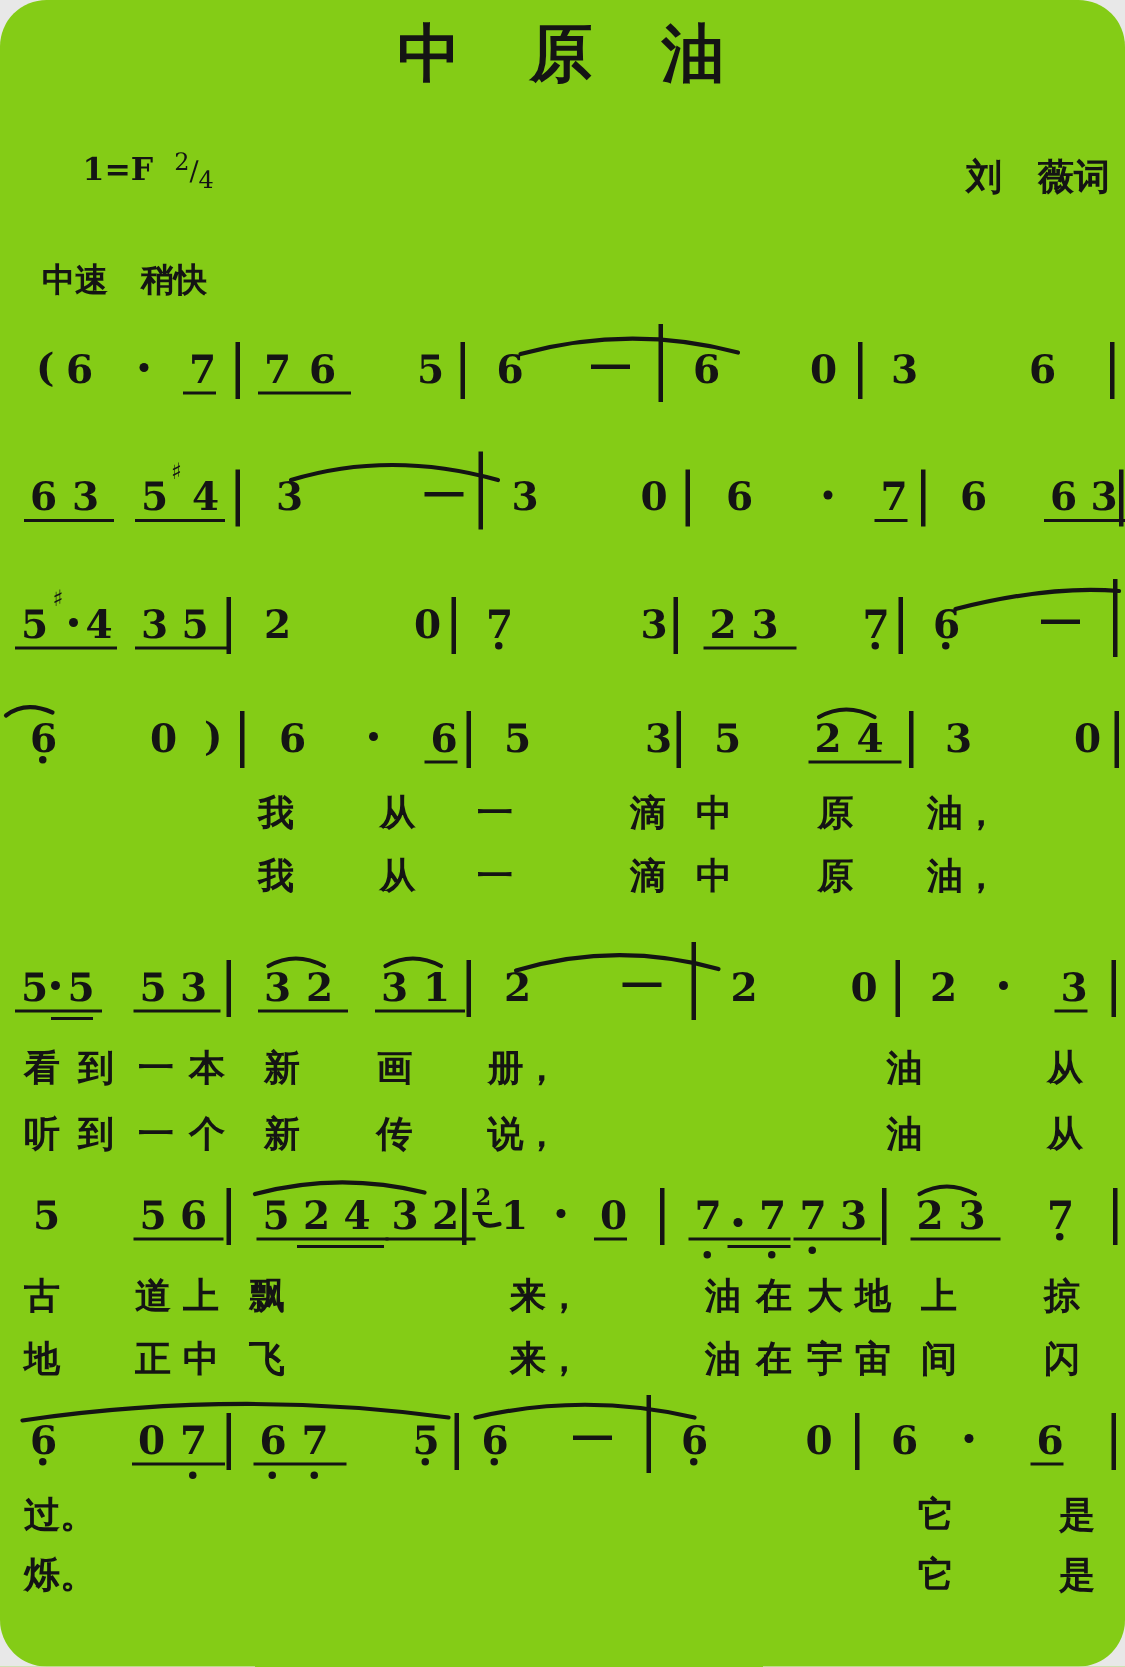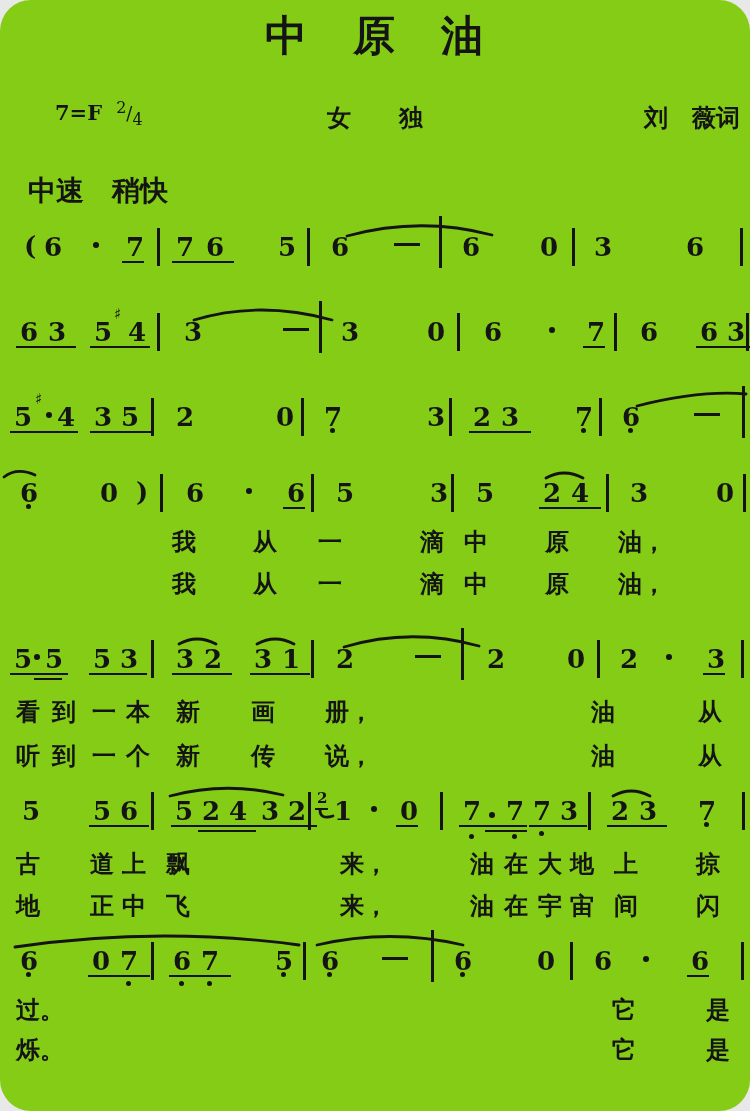--- a/index.html
+++ b/index.html
@@ -14,21 +14,21 @@
   .keyline{position:absolute;top:100px;left:55px;font-size:21px;font-weight:bold;
     font-family:"DejaVu Serif",serif;}
   .meter{display:inline-block;margin-left:14px;font-size:16px;font-weight:normal;}
   .meter .num{position:relative;top:-7px;}
   .meter .sep{font-size:18px;}
   .meter .den{position:relative;top:5px;}
   .voice{position:absolute;top:102px;left:250px;width:250px;text-align:center;
     font-size:24px;font-weight:bold;font-family:"DejaVu Sans",sans-serif;}
   .credit{position:absolute;top:102px;right:10px;font-size:24px;font-weight:bold;
     font-family:"DejaVu Sans",sans-serif;}
-  .tempo{position:absolute;top:172px;left:28px;font-size:28px;font-weight:bold;
+  .tempo{position:absolute;top:172px;left:28px;font-size:22px;font-weight:bold;
     font-family:"DejaVu Sans",sans-serif;}
   
   .music-line{position:absolute;left:0;width:750px;height:64px;}
   .slur-layer{position:absolute;left:0;top:0;width:750px;height:64px;overflow:visible;}
   .tk-note{position:absolute;top:12px;font-size:26px;font-weight:bold;line-height:1;
     font-family:"DejaVu Serif",serif;}
   .tk-grace{position:absolute;top:5px;font-size:15px;font-weight:bold;line-height:1;
     font-family:"DejaVu Serif",serif;}
   .tk-paren{position:absolute;top:11px;font-size:26px;font-weight:bold;line-height:1;}
   .tk-sharp{position:absolute;top:0px;font-size:15px;font-weight:bold;line-height:1;}
@@ -43,23 +43,22 @@
     font-family:"DejaVu Sans",sans-serif;white-space:nowrap;}
   .watermark{position:absolute;top:1074px;right:4px;font-size:26px;
     font-family:"DejaVu Sans",sans-serif;font-weight:normal;}
 </style>
 </head>
 <body>
 
 <div id="page">
   <div class="title">中　原　油</div>
   <div class="keyline">
-    <span>7=F</span><span class="meter"><span class="num">2</span><span class="sep">/</span><span class="den">4</span></span>
+    <span>1=F</span><span class="meter"><span class="num">2</span><span class="sep">/</span><span class="den">4</span></span>
   </div>
-  <div class="voice">女　　独</div>
   <div class="credit">刘　薇词</div>
   <div class="tempo">中速　稍快</div>
 
   <div id="score">
       <div class="music-line" style="top: 222px;">
         <svg class="slur-layer" viewBox="0 0 750 64">
           <path d="M 347 14 Q 420 -6 492 13" fill="none" stroke="#141414" stroke-width="2.8" stroke-linecap="round"></path>
         </svg>
         <span class="tk-paren" style="left: 24px;">(</span>
         <span class="tk-note" style="left: 44px;">6</span>

